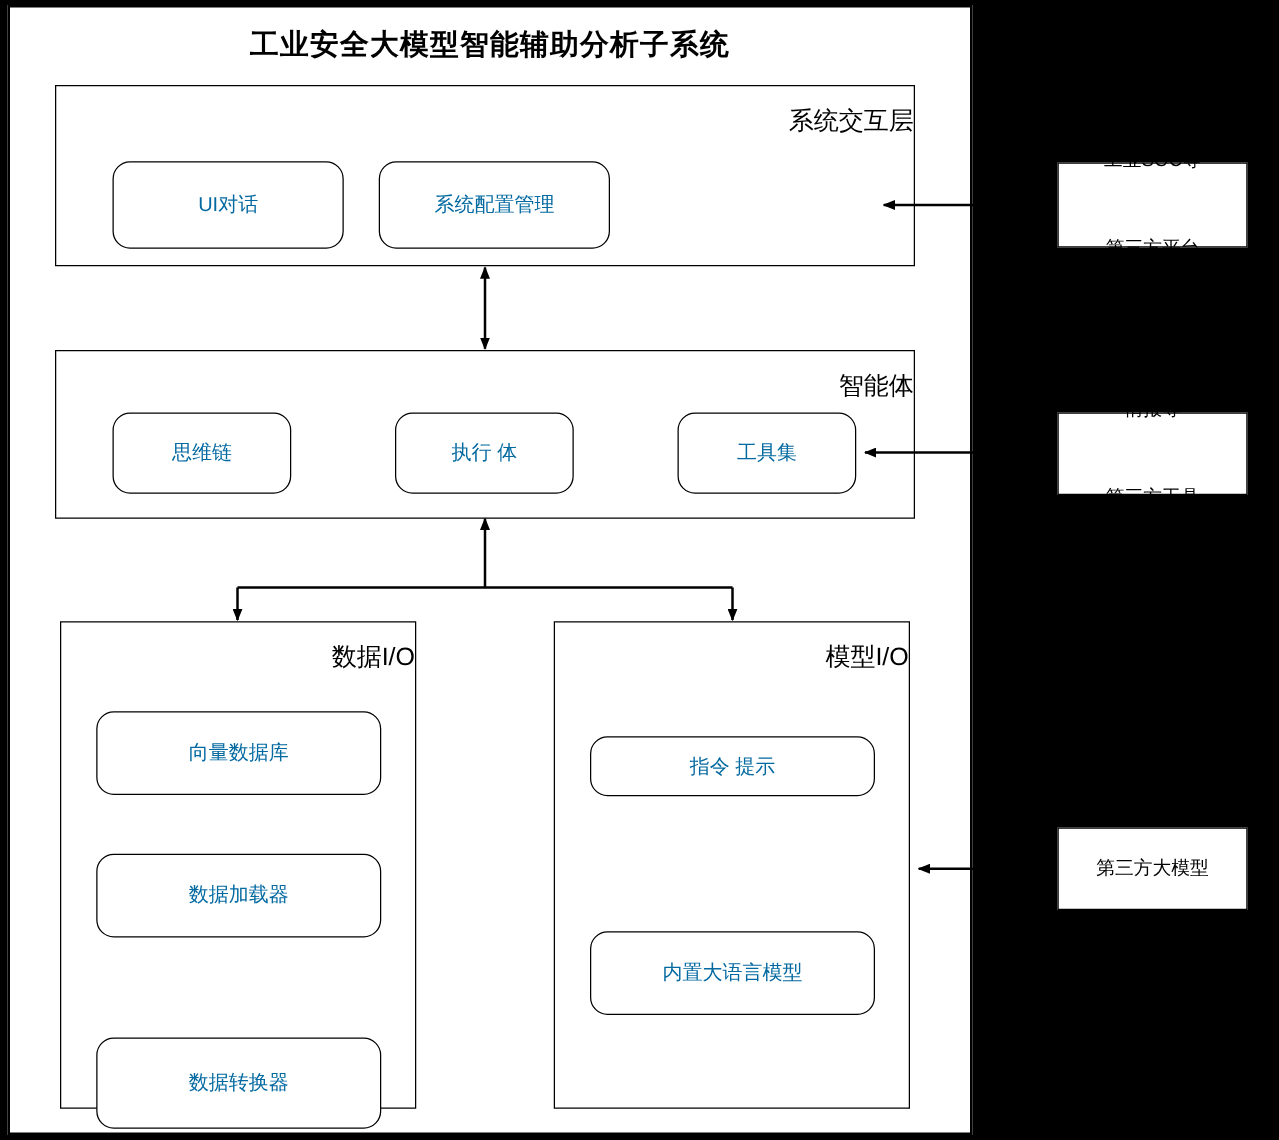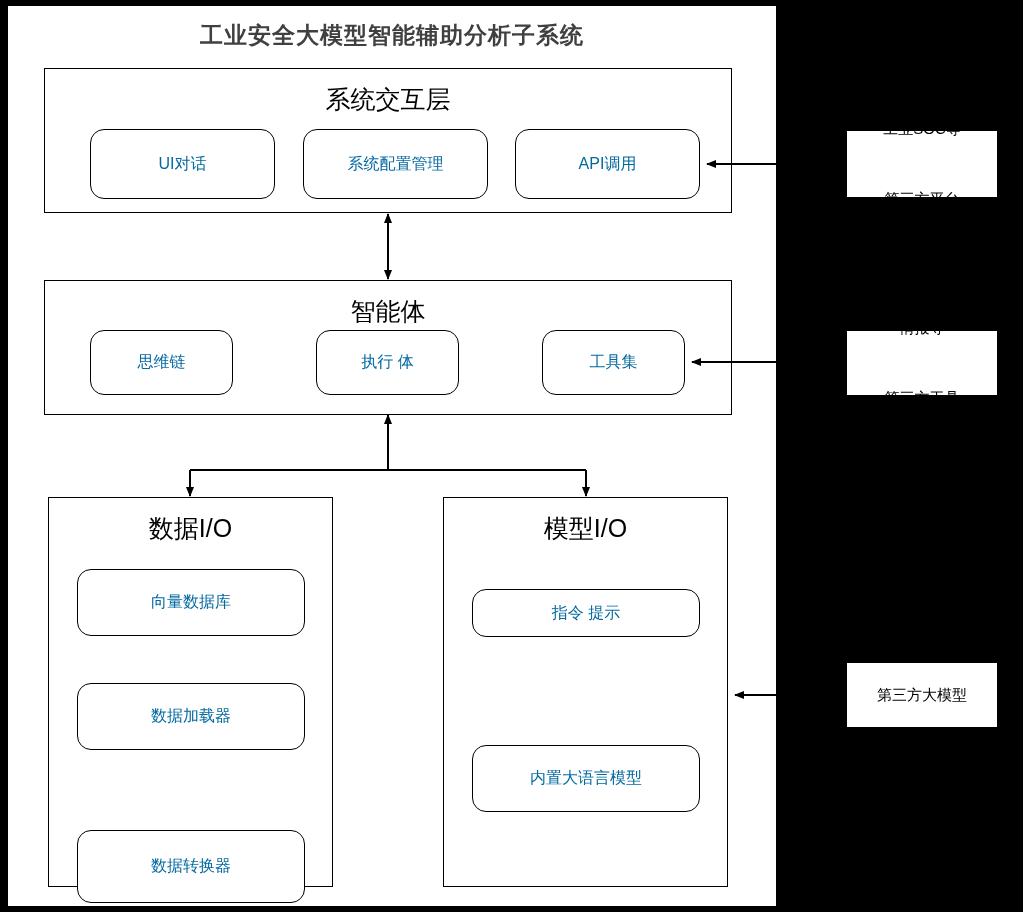--- a/index.html
+++ b/index.html
@@ -32,37 +32,37 @@
     box-sizing: border-box;
   }
   .title {
     position: absolute;
     left: 0;
     top: 14px;
     width: 100%;
     text-align: center;
     font-size: 23px;
     font-weight: bold;
-    color: #404040;
+    color: #000000;
     letter-spacing: 1px;
   }
   
   .layer {
     position: absolute;
     background: #ffffff;
     border: 1.5px solid #000000;
     box-sizing: border-box;
   }
   .layer-title {
     position: absolute;
     left: 0;
     top: 14px;
     width: 100%;
-    text-align: center;
-    font-size: 25px;
+    text-align: right;
+    font-size: 20px;
     color: #000000;
   }
   
   .node {
     position: absolute;
     background: #ffffff;
     border: 1.5px solid #000000;
     border-radius: 14px;
     box-sizing: border-box;
     display: flex;
@@ -107,23 +107,20 @@
   </div>
 
   <div class="layer" style="left:44px; top:68px; width:688px; height:145px;">
     <div class="layer-title">系统交互层</div>
   </div>
   <div class="node" style="left:90px; top:129px; width:185px; height:70px;">
     <span>UI对话</span>
   </div>
   <div class="node" style="left:303px; top:129px; width:185px; height:70px;">
     <span>系统配置管理</span>
-  </div>
-  <div class="node" style="left:515px; top:129px; width:185px; height:70px;">
-    <span>API调用</span>
   </div>
 
   <div class="layer" style="left:44px; top:280px; width:688px; height:135px;">
     <div class="layer-title">智能体</div>
   </div>
   <div class="node" style="left:90px; top:330px; width:143px; height:65px;">
     <span>思维链</span>
   </div>
   <div class="node" style="left:316px; top:330px; width:143px; height:65px;">
     <span>执行 体</span>

